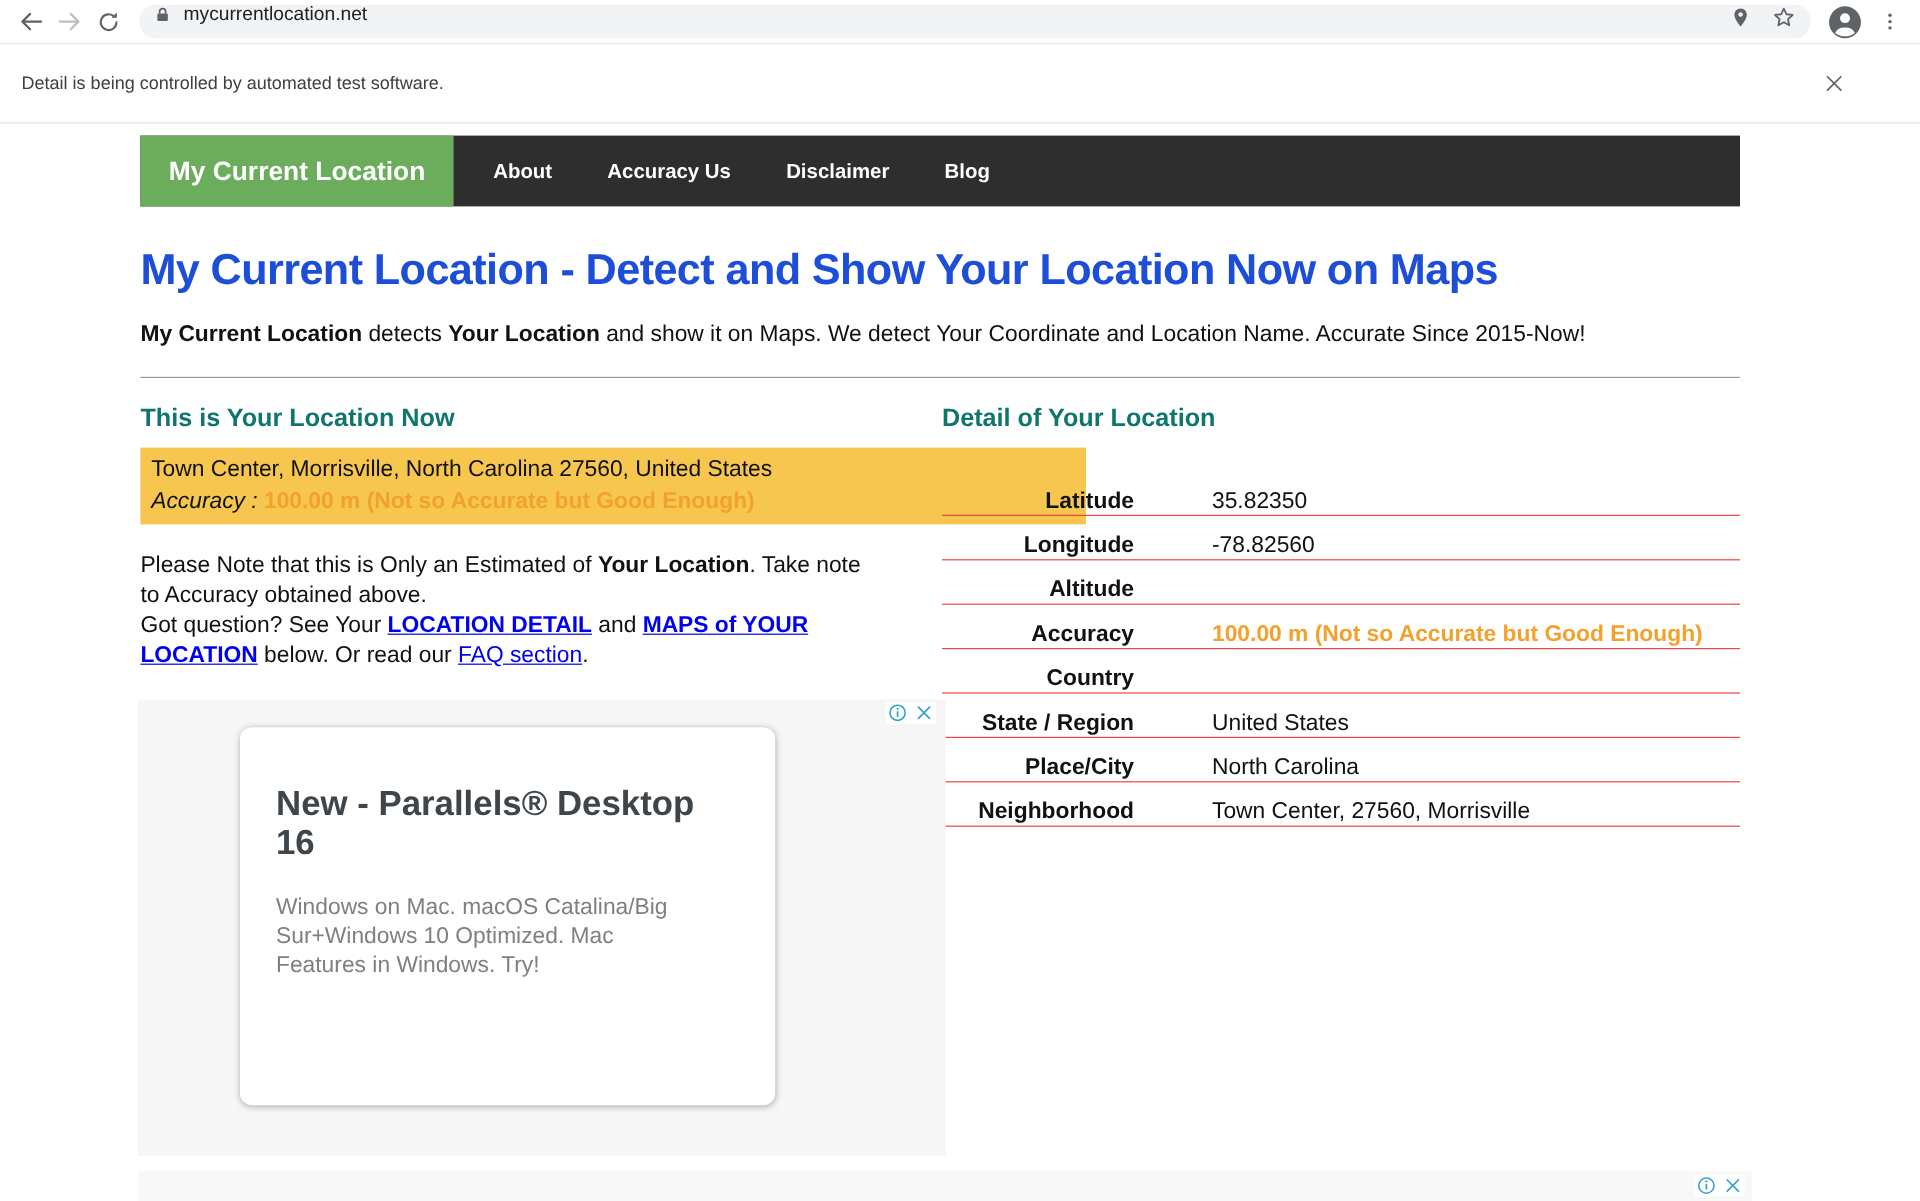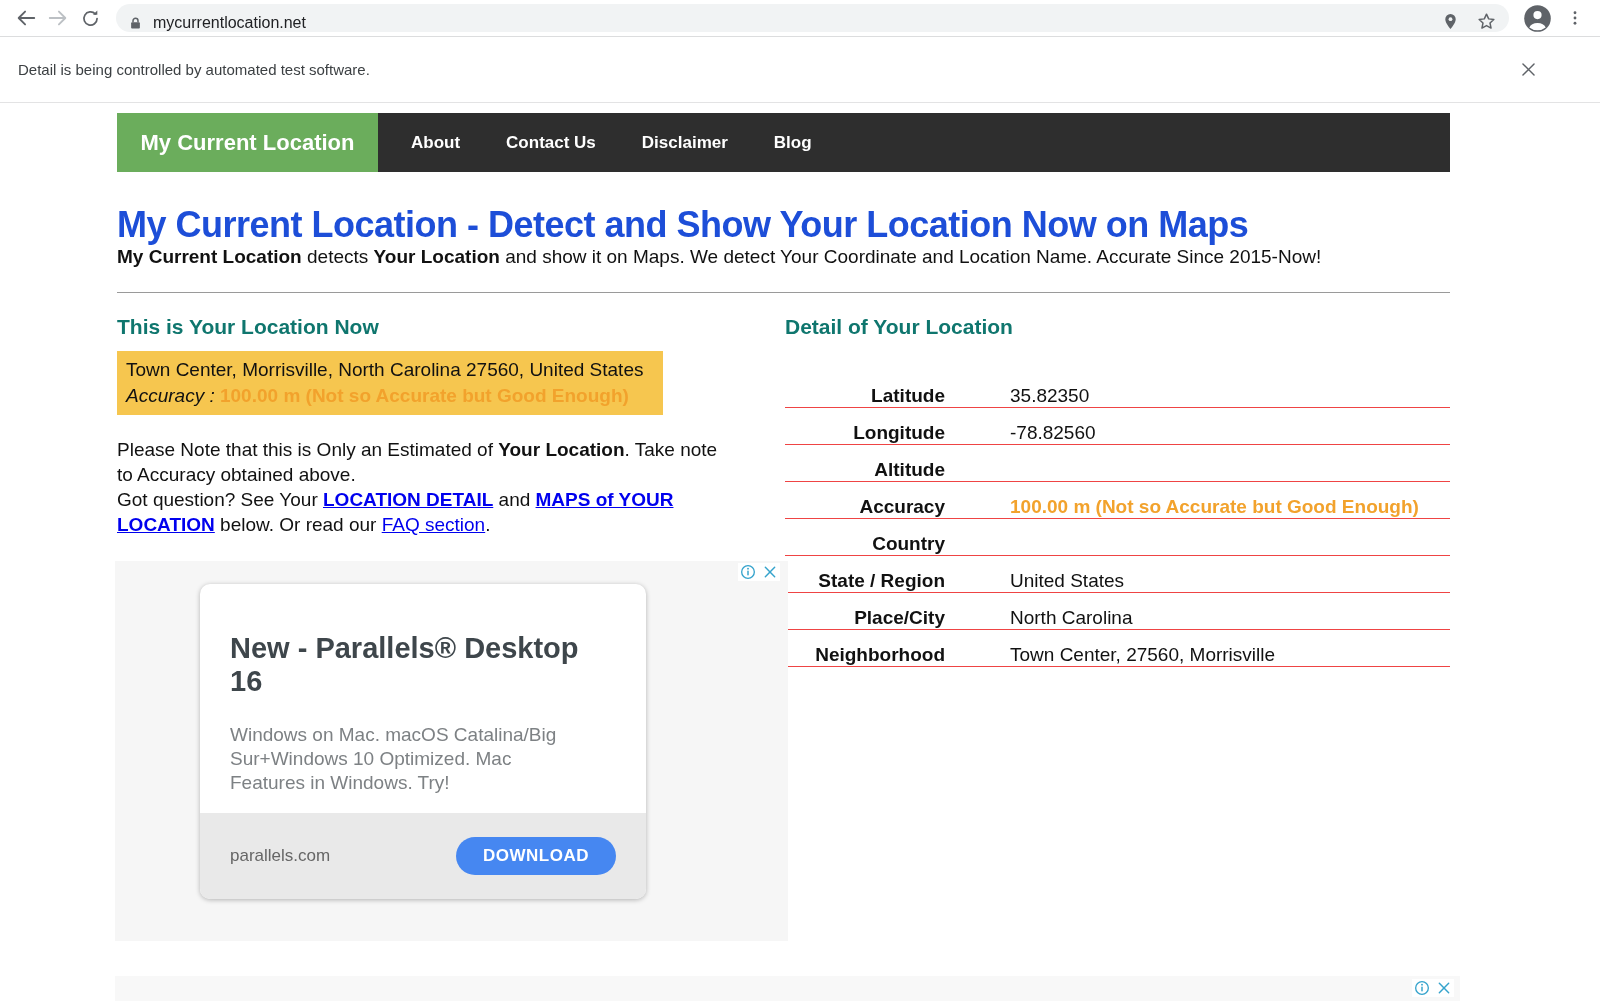--- a/index.html
+++ b/index.html
@@ -4,50 +4,50 @@
 <style>
   * { margin:0; padding:0; box-sizing:border-box; }
   html,body { width:1600px; height:1001px; overflow:hidden; background:#fff;
     font-family:"Liberation Sans", sans-serif; }
 
   
   .toolbar { height:37px; background:#fff; border-bottom:1px solid #DCDDDE;
     display:flex; align-items:center; padding:0 10px; }
   .nav-btn { width:32px; height:32px; display:flex; align-items:center; justify-content:center; cursor:pointer; }
   .omnibox { flex:1; height:28px; margin:0 14px 0 10px; background:#F1F3F4; border-radius:14px;
-    display:flex; align-items:flex-end; padding:0 12px; }
+    display:flex; align-items:flex-start; padding:0 12px; }
   .omnibox .url { font-size:16px; color:#202124; margin-left:10px; flex:1; }
   .omni-icons { display:flex; align-items:center; gap:16px; }
   .avatar-wrap { display:flex; align-items:center; gap:14px; margin-right:6px; }
 
   .infobar { height:66px; background:#fff; border-bottom:1px solid #E3E3E4;
     display:flex; align-items:center; padding:0 18px; }
   .infobar-text { font-size:15px; color:#3C4043; flex:1; }
 
   
   .page { position:relative; height:897px; background:#fff; }
   .content { width:1333px; margin-left:117px; position:relative; }
 
   .site-nav { margin-top:10px; height:59px; background:#2E2E2E; display:flex; align-items:stretch; }
   .brand { width:261px; background:#6BAD5C; color:#fff; font-size:22px; font-weight:700;
     display:flex; align-items:center; justify-content:center; cursor:pointer; }
   .nav-items { display:flex; align-items:stretch; margin-left:10px; }
   .nav-item { color:#fff; font-size:17px; font-weight:700; padding:0 23px;
     display:flex; align-items:center; cursor:pointer; }
 
   h1.page-title { margin-top:32px; font-size:36px; font-weight:700; color:#1d4ed8; letter-spacing:-0.5px; }
-  .intro { font-size:19px; color:#111; }
+  .intro { margin-top:22px; font-size:19px; color:#111; }
   .divider { margin-top:24px; border:none; border-top:1px solid #9A9A9A; }
 
   .cols { display:flex; margin-top:22px; }
   .col-left { width:668px; }
   .col-right { width:665px; }
   .section-h { font-size:21px; font-weight:700; color:#0f766e; }
 
-  .highlight { margin-top:12px; width:546px; background:#F6C64F; padding:6px 9px;
+  .highlight { margin-top:12px; width:788px; background:#F6C64F; padding:6px 9px;
     font-size:19px; line-height:26px; color:#111; }
   .accuracy-label { font-style:italic; }
   .accuracy-value { color:#F2A22C; font-weight:700; }
 
   .note { margin-top:22px; font-size:19px; line-height:25px; color:#111; width:620px; }
   .note a { color:#0000EE; font-weight:700; text-decoration:underline; cursor:pointer; }
   .note a.plain { font-weight:400; }
 
   
   .ad-panel { position:relative; z-index:1; margin-top:24px; margin-left:-2px;
@@ -151,21 +151,21 @@
       </svg>
     </div>
   </div>
 
   <div class="content">
 
     <div class="site-nav">
       <div class="brand">My Current Location</div>
       <div class="nav-items">
         <div class="nav-item">About</div>
-        <div class="nav-item">Contact Us</div>
+        <div class="nav-item">Accuracy Us</div>
         <div class="nav-item">Disclaimer</div>
         <div class="nav-item">Blog</div>
       </div>
     </div>
 
     <h1 class="page-title">My Current Location - Detect and Show Your Location Now on Maps</h1>
 
     <p class="intro"><b>My Current Location</b><span> detects </span><b>Your Location</b><span> and show it on Maps. We detect Your Coordinate and Location Name. Accurate Since 2015-Now!</span></p>
 
     <hr class="divider">
@@ -191,24 +191,20 @@
             </svg>
             <svg width="16" height="16" viewBox="0 0 24 24" style="cursor:pointer;">
               <path d="M5 5l14 14M19 5L5 19" stroke="#35A3CC" stroke-width="2.2" stroke-linecap="round"></path>
             </svg>
           </div>
           <div class="ad-card">
             <div class="ad-card-inner">
               <div class="ad-headline">New - Parallels® Desktop 16</div>
               <div class="ad-body">Windows on Mac. macOS Catalina/Big Sur+Windows 10 Optimized. Mac Features in Windows. Try!</div>
             </div>
-            <div class="ad-footer">
-              <span class="ad-domain">parallels.com</span>
-              <button class="ad-cta">DOWNLOAD</button>
-            </div>
           </div>
         </div>
       </div>
 
       <div class="col-right">
         <div class="section-h">Detail of Your Location</div>
 
         <div class="detail-table">
           <div class="trow">
             <span class="tlabel">Latitude</span>

